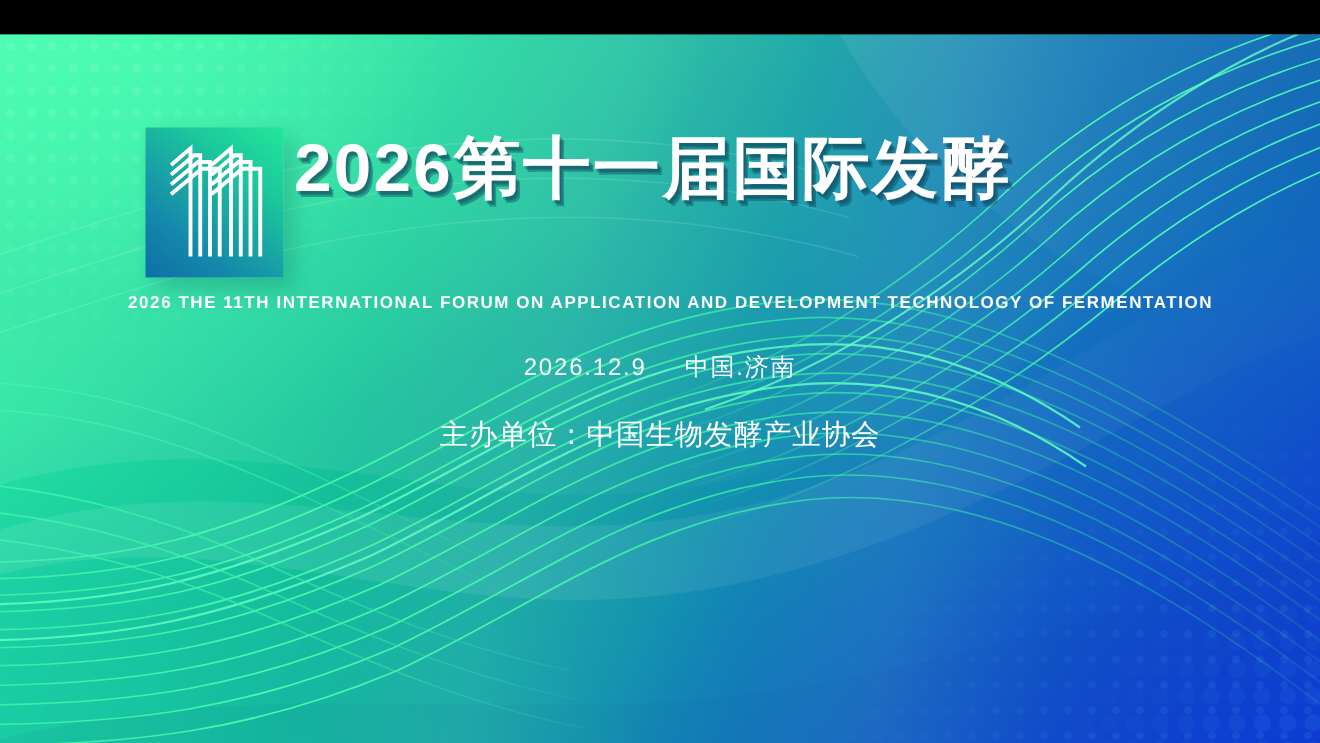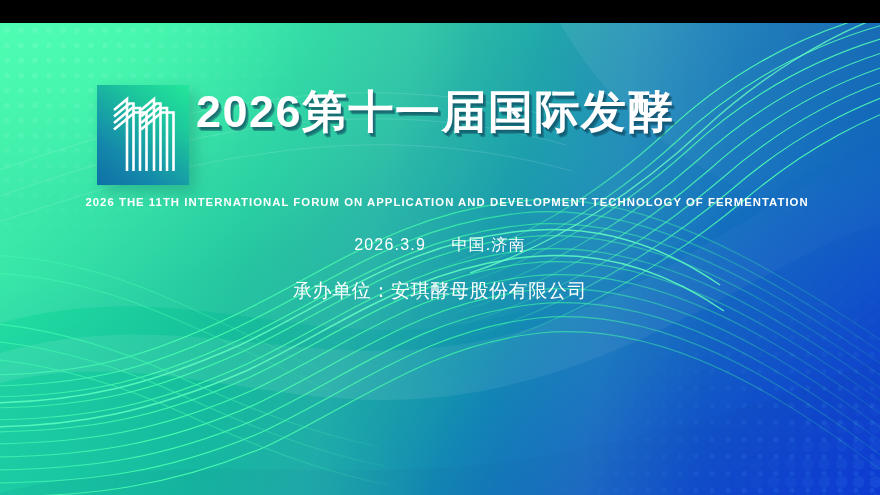--- a/index.html
+++ b/index.html
@@ -299,23 +299,23 @@
       </div>
     </div>
 
     <div class="title-block">
       <div class="title-line l1">2026第十一届国际发酵</div>
     </div>
 
     <div class="subtitle-en">2026 THE 11TH INTERNATIONAL FORUM ON APPLICATION AND DEVELOPMENT TECHNOLOGY OF FERMENTATION</div>
 
     <div class="date-line">
-      <span>2026.3.9</span>
+      <span>2026.12.9</span>
       <span class="sep"></span>
       <span>中国.济南</span>
     </div>
 
     <div class="orgs">
-      <div class="org-line">承办单位：安琪酵母股份有限公司</div>
+      <div class="org-line">主办单位：中国生物发酵产业协会</div>
     </div>
 
   </div>
 </div>
 
 </body></html>

